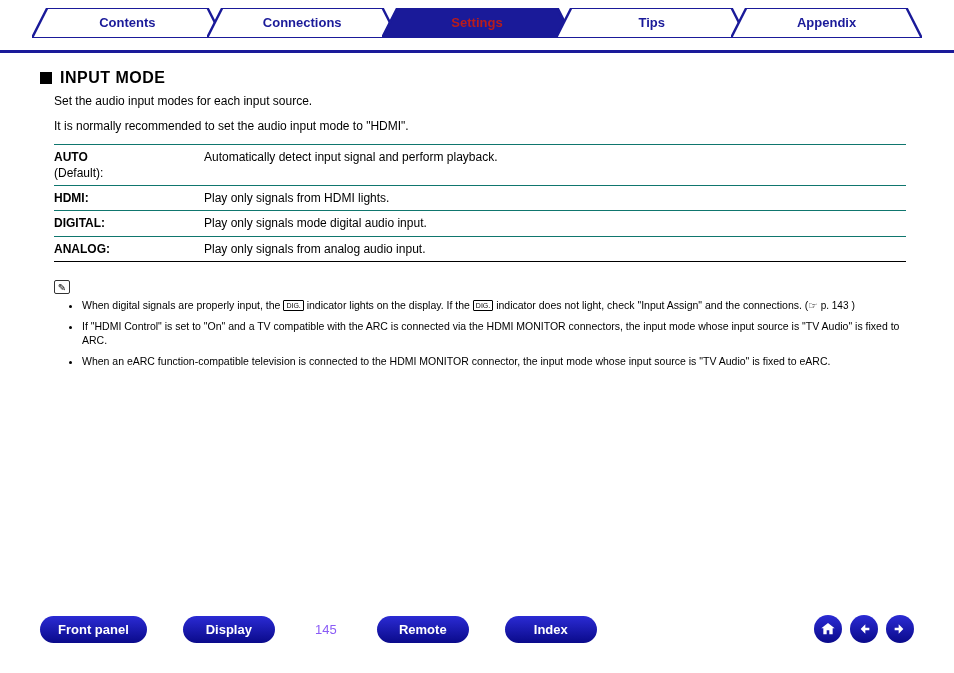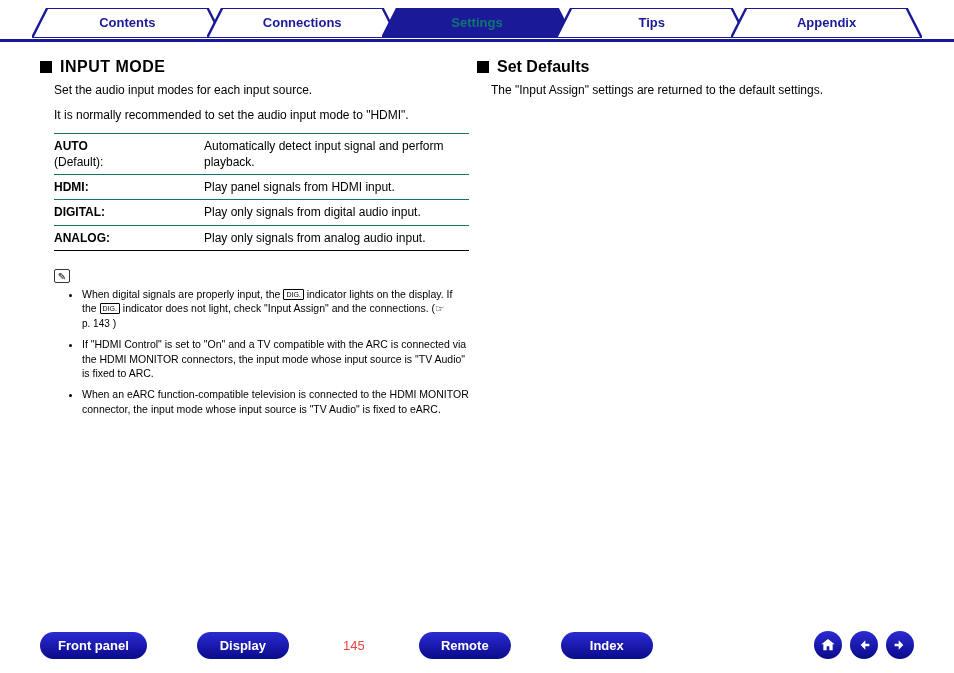--- a/index.html
+++ b/index.html
@@ -9,38 +9,38 @@
     font-family: Arial, Helvetica, sans-serif;
     background: #fff;
     color: #000;
     position: relative;
     overflow: hidden;
   }
 
   
   .top-nav {
     display: flex;
-    padding: 8px 40px 1px 40px;
+    padding: 8px 40px 12px 40px;
     border-bottom: 3px solid #1a1a99;
   }
   .tab {
     position: relative;
     flex: 1;
     height: 30px;
     text-align: center;
     line-height: 30px;
     font-size: 13px;
     font-weight: bold;
     color: #1a1a99;
     cursor: pointer;
     margin: 0 -8px;
   }
   .tab svg { position: absolute; top:0; left:0; width:100%; height:100%; }
   .tab span { position: relative; z-index: 2; }
-  .tab.active span { color: #0f766e; }
+  .tab.active span { color: #b91c1c; }
 
   
   .content {
     display: flex;
     padding: 16px 48px 0 40px;
     gap: 8px;
   }
   .col { flex: 1; font-size: 12px; }
   .section-title {
     font-size: 16px;
@@ -95,40 +95,40 @@
     border-radius:1px;
   }
   .pageref {
     display:inline-block;
     font-size:10px;
   }
 
   
   .bottom-bar {
     position: absolute;
-    left: 0; right: 0; bottom: 14px;
+    left: 0; right: 0; bottom: 30px;
     display: flex;
     align-items: center;
     padding: 0 40px;
-    gap: 50px;
+    gap: 36px;
   }
   .pill {
     background: linear-gradient(#2b2bd4, #0a0a8a);
     color: #fff;
     font-weight: bold;
     font-size: 13px;
     padding: 6px 18px;
     border-radius: 18px;
     min-width: 92px;
     text-align: center;
     cursor: pointer;
   }
   .page-number {
     font-size: 13px;
-    color: #ef4444;
+    color: #8b5cf6;
     min-width: 30px;
     text-align:center;
   }
   .icon-group {
     margin-left: auto;
     display: flex;
     gap: 8px;
   }
   .circ-btn {
     width: 28px; height: 28px;
@@ -189,25 +189,25 @@
       <tbody>
           <tr>
         <td class="label">
           <span>AUTO</span><br>
           <span class="sublabel">(Default):</span>
         </td>
         <td>Automatically detect input signal and perform playback.</td>
       </tr>
       <tr>
         <td class="label">HDMI:</td>
-        <td>Play panel signals from HDMI input.</td>
+        <td>Play only signals from HDMI lights.</td>
       </tr>
       <tr>
         <td class="label">DIGITAL:</td>
-        <td>Play only signals from digital audio input.</td>
+        <td>Play only signals mode digital audio input.</td>
       </tr>
       <tr>
         <td class="label">ANALOG:</td>
         <td>Play only signals from analog audio input.</td>
       </tr>
     </tbody>
       </table>
 
     <div class="note-block">
       <span class="note-icon">✎</span>
@@ -220,27 +220,20 @@
           <span> indicator does not light, check "Input Assign" and the connections. (☞ </span>
           <span class="pageref">p. 143</span>
           <span>)</span>
         </li>
         <li>If "HDMI Control" is set to "On" and a TV compatible with the ARC is connected via the HDMI MONITOR connectors, the input mode whose input source is "TV Audio" is fixed to ARC.</li>
         <li>When an eARC function-compatible television is connected to the HDMI MONITOR connector, the input mode whose input source is "TV Audio" is fixed to eARC.</li>
       </ul>
     </div>
   </div>
 
-  <div class="col">
-    <div class="section-title">
-      <span class="sq"></span>
-      <span>Set Defaults</span>
-    </div>
-    <p class="intro">The "Input Assign" settings are returned to the default settings.</p>
-  </div>
 
 </div>
 
 <div class="bottom-bar">
   <div class="pill">Front panel</div>
   <div class="pill">Display</div>
   <div class="page-number">145</div>
   <div class="pill">Remote</div>
   <div class="pill">Index</div>
 

